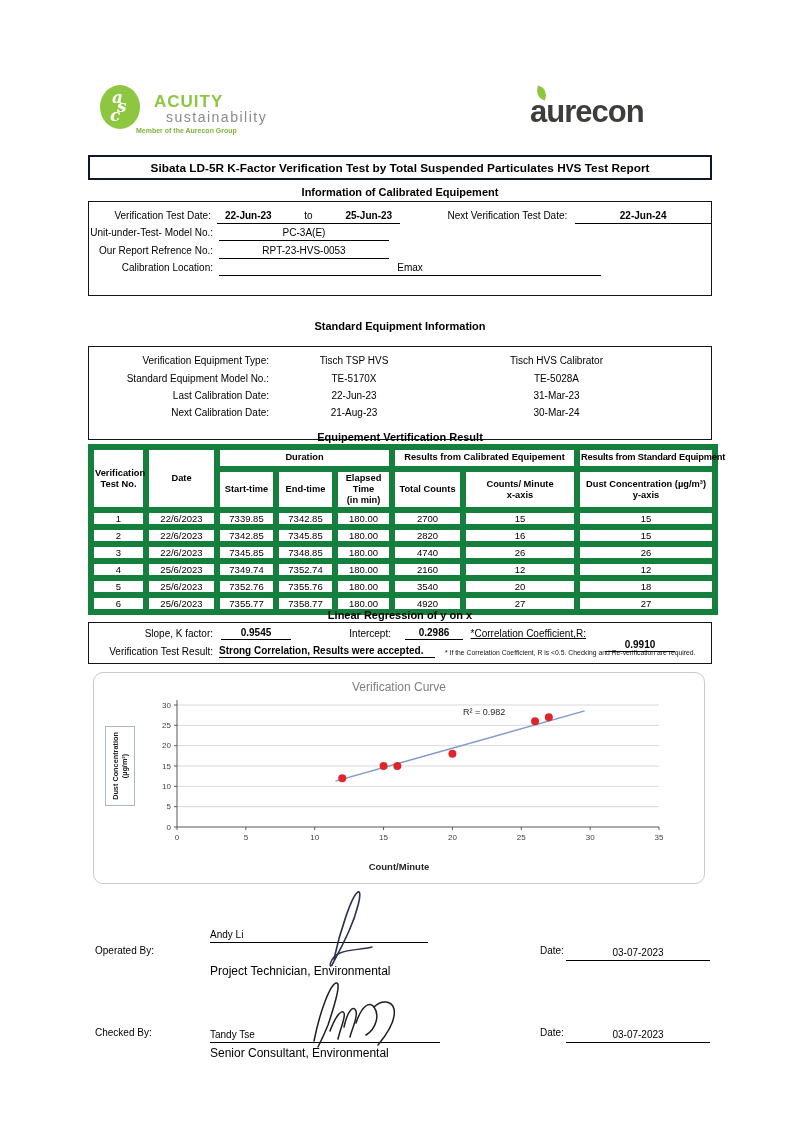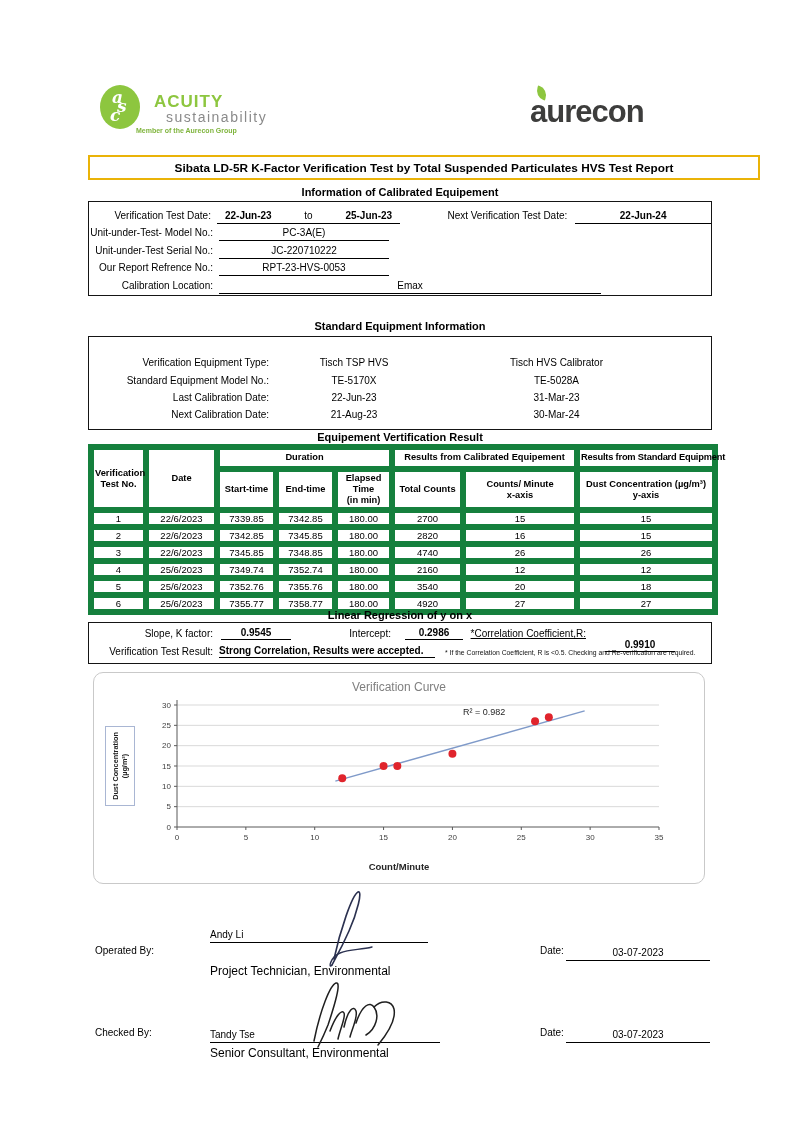--- a/index.html
+++ b/index.html
@@ -12,37 +12,37 @@
   .acuity-name{position:absolute;left:56px;top:10px;font-size:17px;font-weight:bold;color:#8dc63f;letter-spacing:1px;}
   .acuity-tag{position:absolute;left:68px;top:27px;font-size:14px;color:#8a8a8a;letter-spacing:1.5px;}
   .acuity-member{position:absolute;left:38px;top:45px;font-size:7px;font-weight:bold;color:#7fb43c;}
   .aurecon{position:absolute;left:528px;top:84px;width:190px;height:56px;}
   .aurecon-name{position:absolute;left:2px;top:10px;font-size:31px;font-weight:800;color:#3d3d3c;letter-spacing:-1px;}
   .aurecon-leaf{position:absolute;left:8px;top:3px;width:11px;height:12px;background:#8dc63f;
                 border-radius:0 85% 0 85%;transform:rotate(18deg);}
 
   
   .sec-head{position:absolute;left:88px;width:624px;text-align:center;font-weight:bold;font-size:11px;}
-  .title-box{position:absolute;left:88px;top:155px;width:672px;height:25px;border:2px solid #eab308;
+  .title-box{position:absolute;left:88px;top:155px;width:624px;height:25px;border:2px solid #0f172a;
              box-sizing:border-box;display:flex;align-items:center;justify-content:center;
              font-weight:bold;font-size:11.8px;}
   .info-box{position:absolute;left:88px;top:201px;width:624px;height:95px;border:1.5px solid #151515;
             box-sizing:border-box;font-size:10px;padding-top:4px;}
   .info-row{display:flex;height:17.6px;align-items:flex-end;}
   .f-label{width:124px;text-align:right;padding-bottom:3px;}
   .f-field{margin-left:6px;width:170px;border-bottom:1px solid #000;text-align:center;padding-bottom:2px;}
   .f-field.wide{width:382px;}
   .dates{display:flex;justify-content:space-between;padding:0 8px 2px 8px;}
   .bold{font-weight:bold;}
   .nv-label{width:170px;text-align:right;padding-bottom:3px;}
   .nv-field{margin-left:8px;width:138px;border-bottom:1px solid #000;text-align:center;
             padding-bottom:2px;font-weight:bold;}
 
-  .std-box{position:absolute;left:88px;top:336px;width:624px;height:94px;border:1.5px solid #151515;
-           box-sizing:border-box;font-size:10px;padding-top:17px;}
+  .std-box{position:absolute;left:88px;top:346px;width:624px;height:94px;border:1.5px solid #151515;
+           box-sizing:border-box;font-size:10px;padding-top:5px;}
   .std-row{display:flex;height:17.4px;align-items:center;}
   .s-label{width:180px;text-align:right;}
   .s-col1{width:170px;text-align:center;}
   .s-col2{width:235px;text-align:center;}
 
   
   .result-table{position:absolute;left:88px;top:444px;width:624px;border-collapse:collapse;
                 table-layout:fixed;border:2px solid #000;}
   .result-table th,.result-table td{border:6px solid #15803d;box-sizing:border-box;}
   .result-table th{font-size:9.3px;font-weight:bold;line-height:1.2;padding:1px;text-align:center;}
@@ -113,24 +113,20 @@
         <span>to</span>
         <span class="bold">25-Jun-23</span>
       </div>
       <div class="nv-label">Next Verification Test Date:</div>
       <div class="nv-field">22-Jun-24</div>
     </div>
     <div>
         <div class="info-row">
           <div class="f-label">Unit-under-Test- Model No.:</div>
           <div class="f-field">PC-3A(E)</div>
-        </div>
-        <div class="info-row">
-          <div class="f-label">Unit-under-Test Serial No.:</div>
-          <div class="f-field">JC-220710222</div>
         </div>
         <div class="info-row">
           <div class="f-label">Our Report Refrence No.:</div>
           <div class="f-field">RPT-23-HVS-0053</div>
         </div>
         <div class="info-row">
           <div class="f-label">Calibration Location:</div>
           <div class="f-field wide">Emax</div>
         </div>
       </div>

